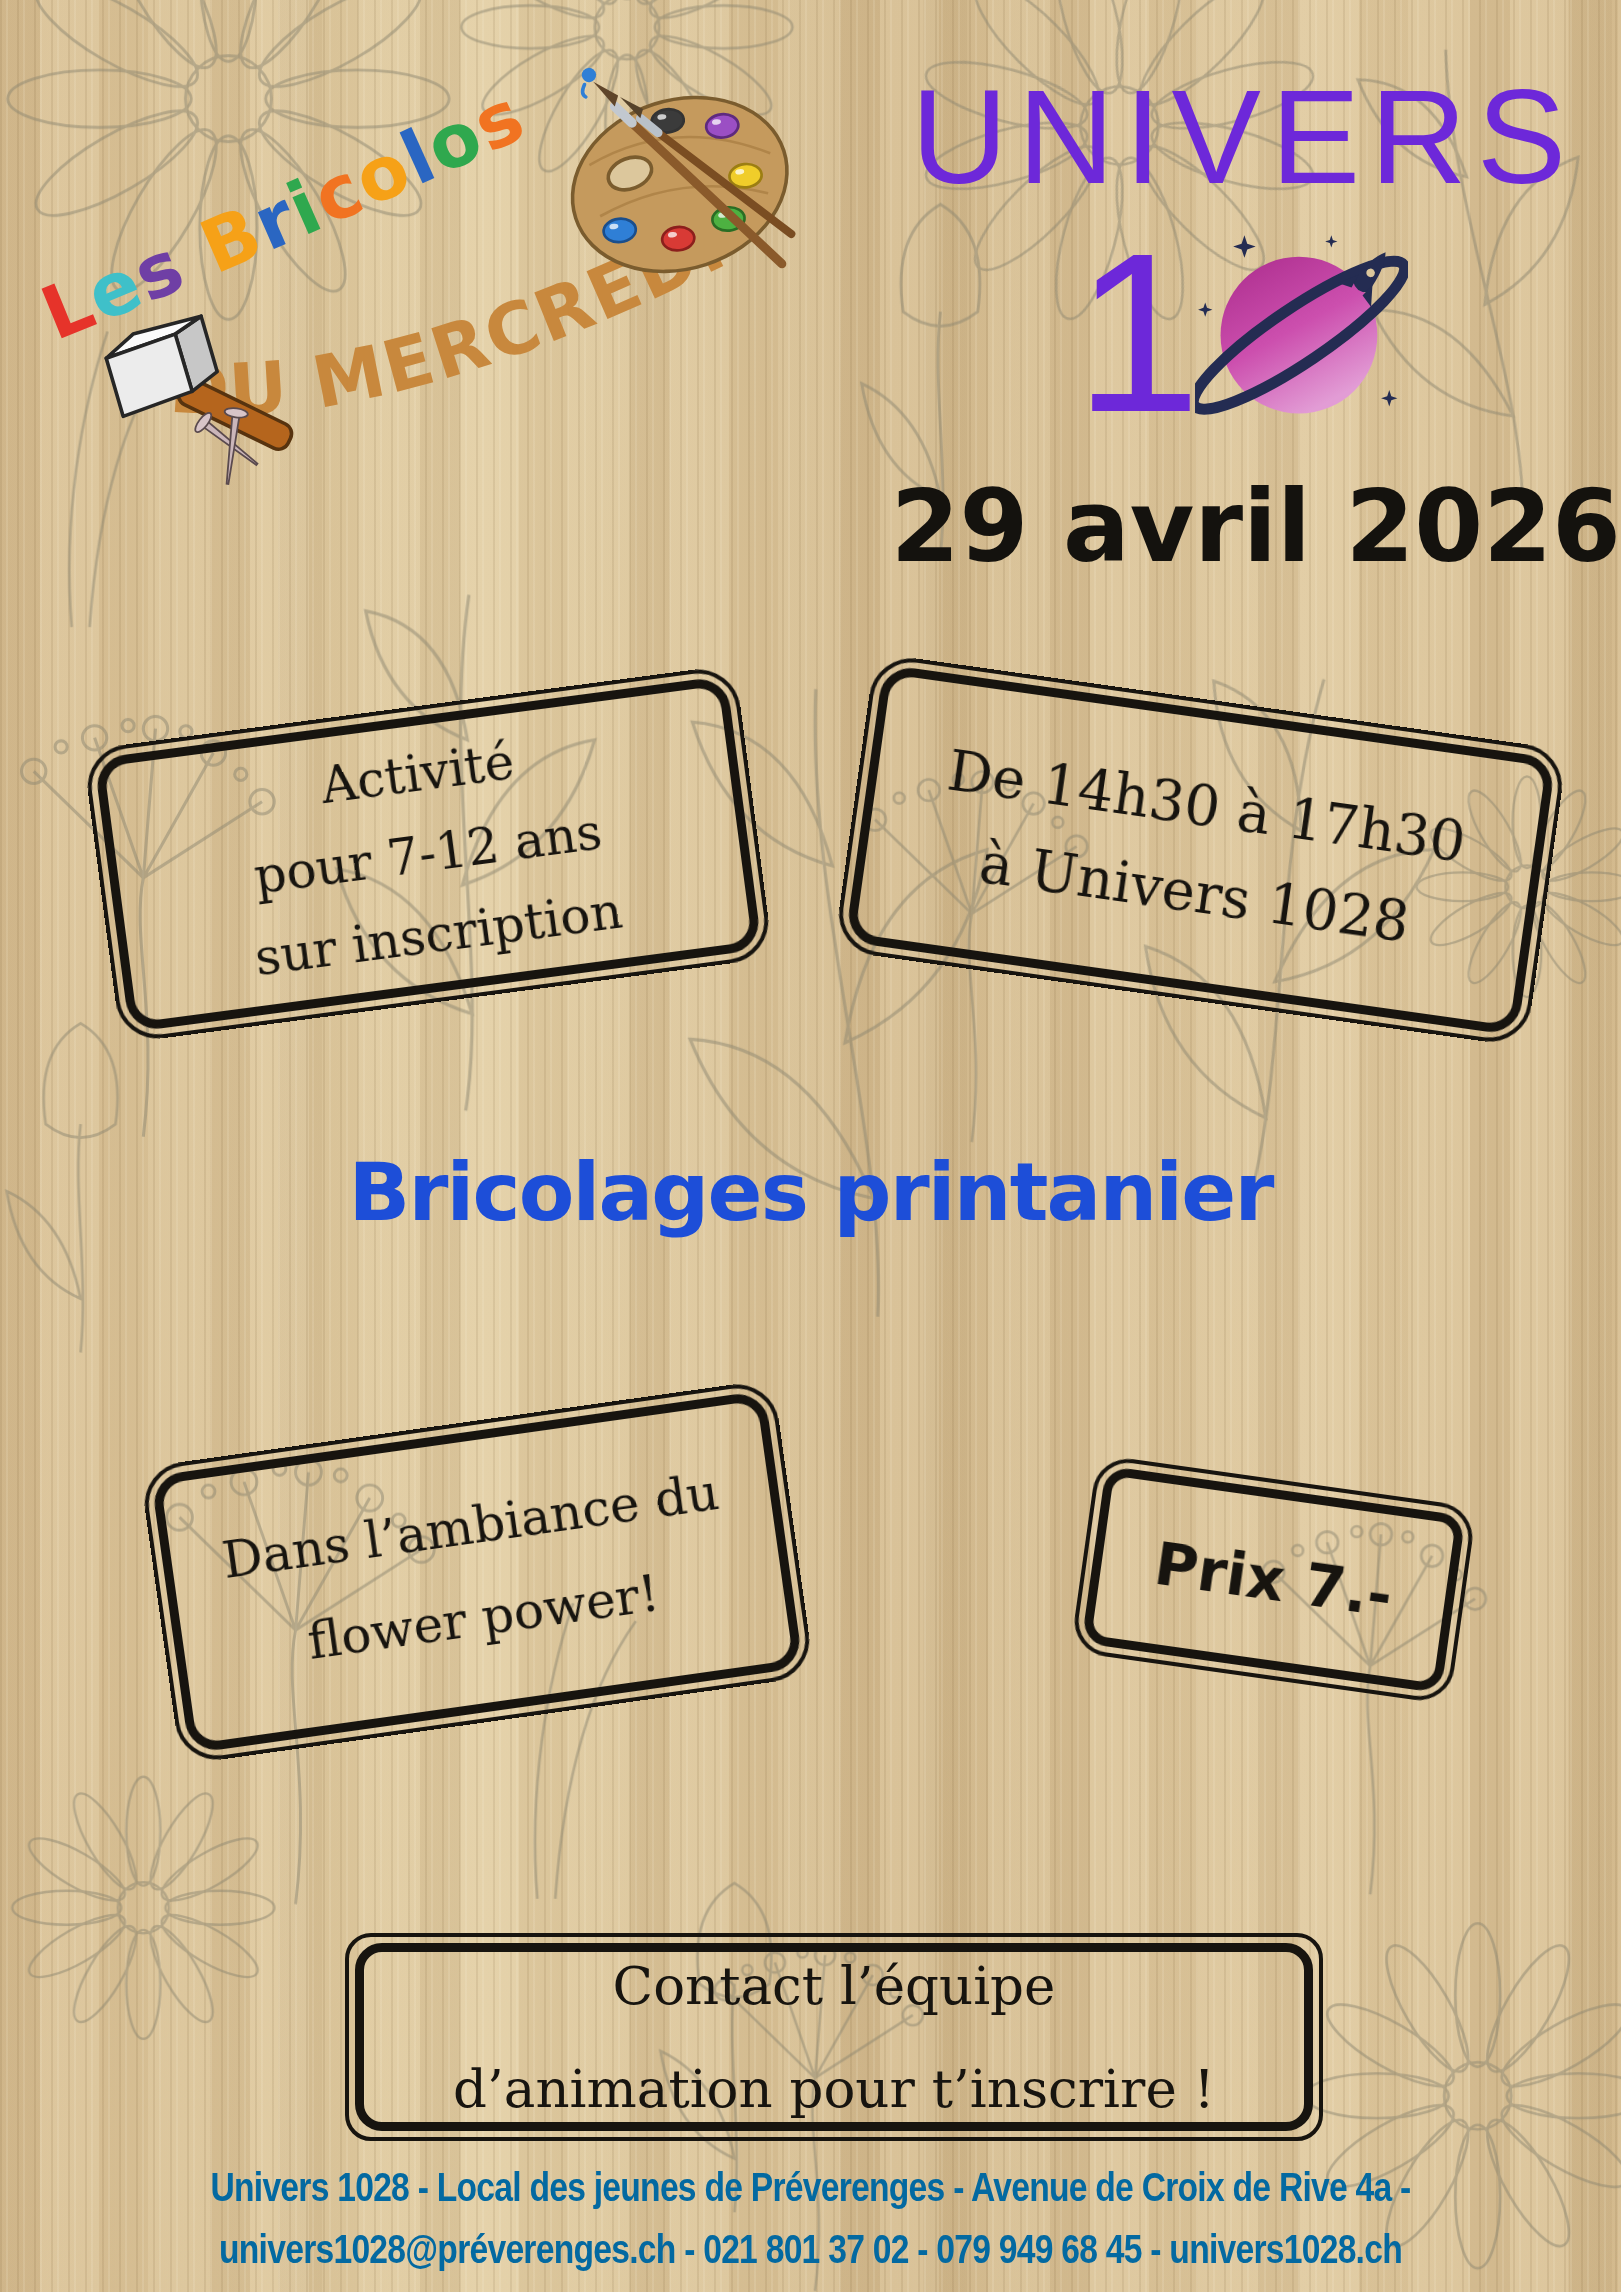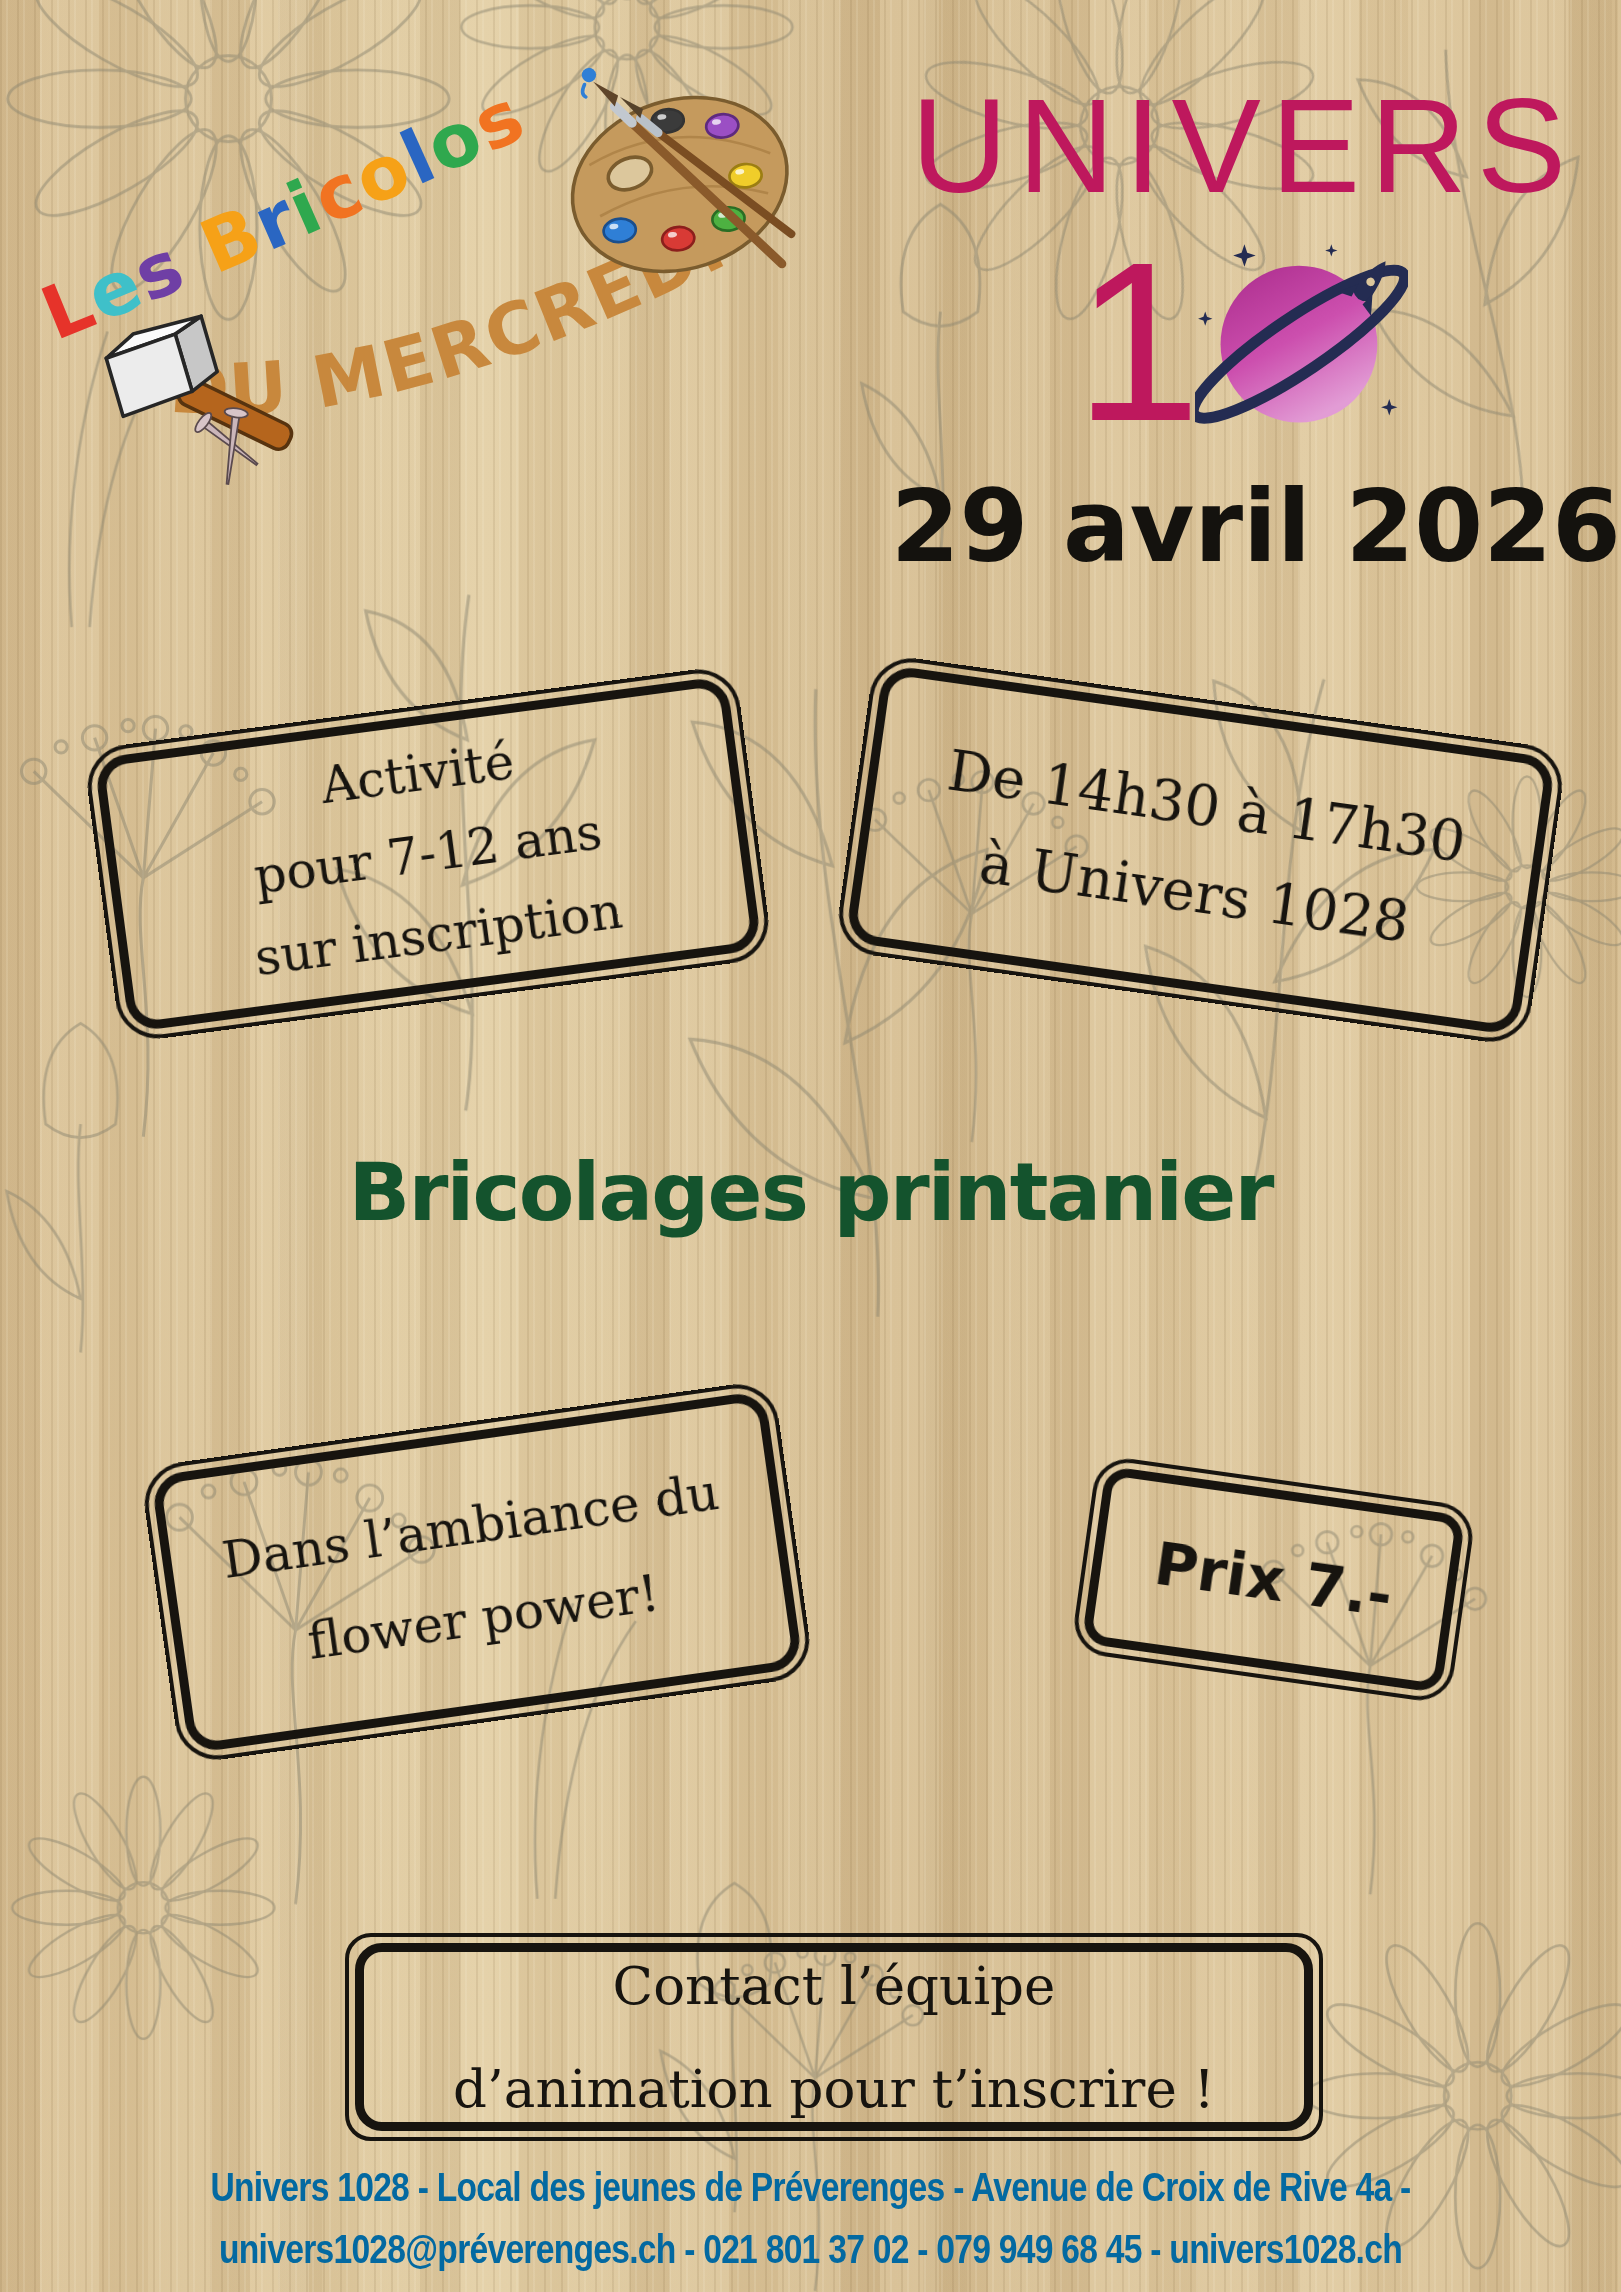--- a/index.html
+++ b/index.html
@@ -18,31 +18,31 @@
   }
   .floral{position:absolute;left:0;top:0;z-index:1;}
 
   
   .bricolos-svg{position:absolute;left:36px;top:54px;z-index:2;}
   .lb-text{font:700 82px "DejaVu Sans",sans-serif;letter-spacing:2px;}
   .dm-text{font:700 80px "DejaVu Sans",sans-serif;letter-spacing:3px;}
   .palette-svg{position:absolute;left:537px;top:49px;z-index:3;transform:rotate(-6deg);}
   .hammer-svg{position:absolute;left:90px;top:309px;z-index:3;}
 
-  .univers{position:absolute;right:56px;top:79px;width:654px;text-align:center;z-index:2;color:#be185d;}
+  .univers{position:absolute;right:56px;top:70px;width:654px;text-align:center;z-index:2;color:#6d28d9;}
   .univers-name{font:500 134px/1 "Liberation Sans",sans-serif;letter-spacing:9.9px;white-space:nowrap;}
   .univers-digits{display:flex;align-items:center;justify-content:center;margin-top:16px;
     font:500 226px/1 "Liberation Sans",sans-serif;letter-spacing:1.8px;}
   .planet-svg{margin:0 -7.2px;}
 
   
   .date-title{position:absolute;left:0;top:473px;width:100%;text-align:right;z-index:2;
     font:700 99px/1.1 "DejaVu Sans",sans-serif;color:#14120e;}
   .theme-title{position:absolute;left:0;top:1148px;width:100%;text-align:center;z-index:2;
-    font:700 81px/1.1 "DejaVu Sans",sans-serif;letter-spacing:-1.8px;color:#14532d;}
+    font:700 81px/1.1 "DejaVu Sans",sans-serif;letter-spacing:-1.8px;color:#1d4ed8;}
 
   
   .stamp{position:absolute;z-index:2;border:4.5px solid #17140f;border-radius:43px;box-sizing:border-box;
     display:flex;flex-direction:column;align-items:center;justify-content:center;text-align:center;
     color:#17140f;font-family:"DejaVu Serif",serif;}
   .stamp::before{content:"";position:absolute;inset:6.3px;border:9px solid #17140f;border-radius:32px;}
   .stamp-audience{left:99px;top:706px;width:658px;height:296px;transform:rotate(-7.5deg);
     font-size:50px;line-height:1.62;}
   .stamp-schedule{left:851px;top:700px;width:699px;height:300px;transform:rotate(8deg);
     font-size:56px;line-height:1.55;}

